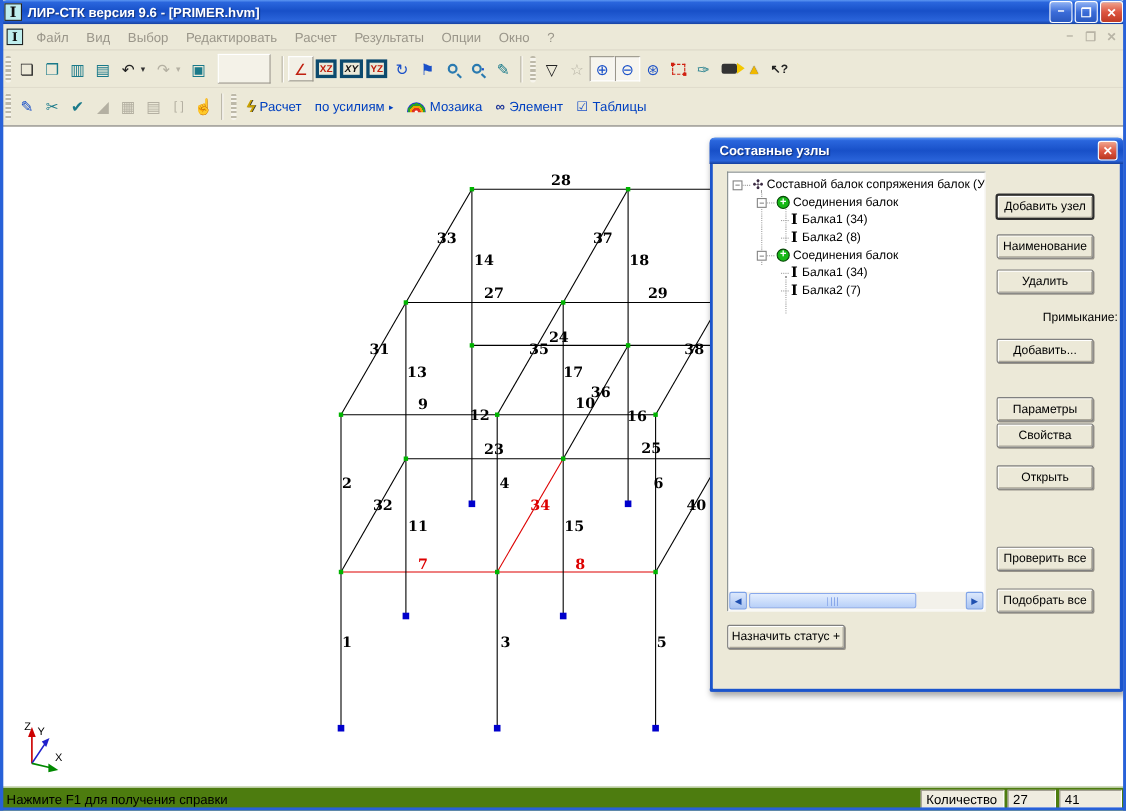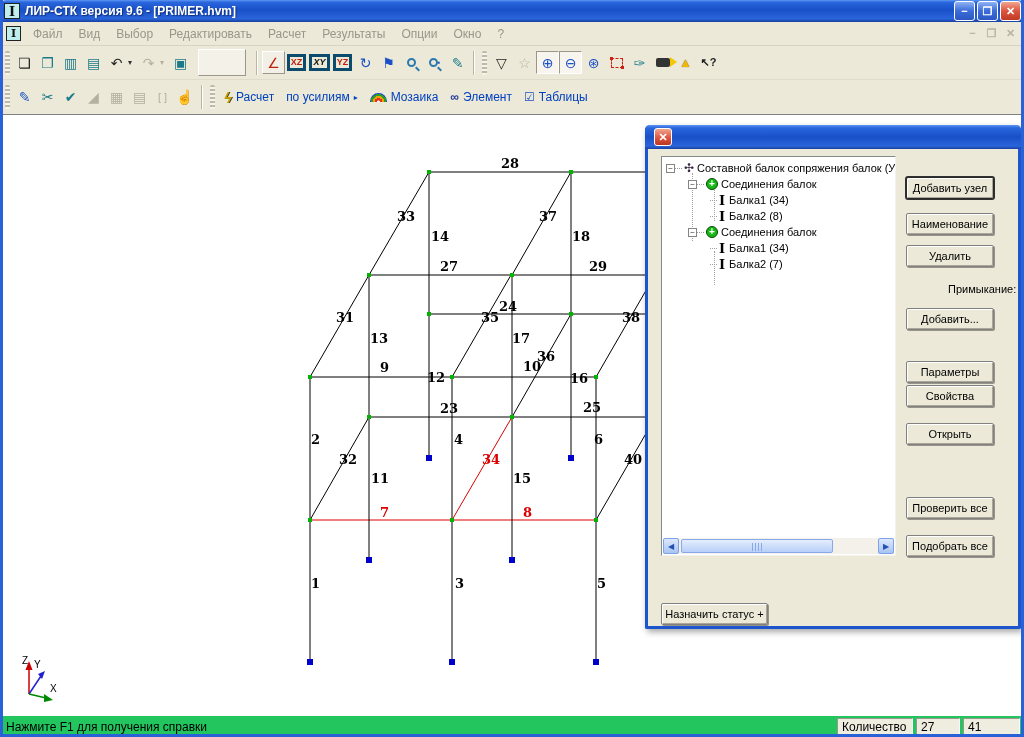--- a/index.html
+++ b/index.html
@@ -100,21 +100,21 @@
     background:repeating-linear-gradient(90deg,#89a8ea 0 1px,transparent 1px 3px); }
   .sb-right { position:absolute; right:0; top:0; }
   .btn { position:absolute; width:88px; height:22px; background:#ece9d8; border:1px solid #808080;
     border-radius:2px; font-size:11px; color:#000; display:flex; align-items:center; justify-content:center;
     box-shadow:inset 1px 1px 0 #fff, inset -1px -1px 0 #aaa698, 1px 1px 0 #98948a; }
   .btn.focused { border:1px solid #2a2a2a; box-shadow:inset 1px 1px 0 #fff, inset -1px -1px 0 #aaa698, 0 0 0 1px #303030; }
   .dlbl { position:absolute; font-size:11px; color:#000; }
   .btn.wide { width:107px; }
 
   
-  .statusbar { position:absolute; bottom:0; left:0; right:0; height:22px; background:#22c55e;
+  .statusbar { position:absolute; bottom:0; left:0; right:0; height:22px; background:#4d7c0f;
     border-top:1px solid #fff; display:flex; align-items:center; padding:0 4px; z-index:40; font-size:12px; }
   .statusbar .hint { flex:1; padding-left:2px; color:#000; }
   .spanel { height:17px; border:1px solid; border-color:#9a968a #fff #fff #9a968a; background:#efece0;
     margin-left:3px; padding:1px 4px; font-size:12px; color:#000; white-space:nowrap; }
   .spanel.w1 { width:76px; } .spanel.w2 { width:44px; } .spanel.w3 { width:57px; }
 </style>
 </head>
 <body>
 
 <div class="app">
@@ -382,20 +382,21 @@
         <text x="380" y="517" fill="#dd0000">7</text>
         <text x="523" y="517" fill="#dd0000">8</text>
         <text x="311" y="588" fill="#000">1</text>
         <text x="455" y="588" fill="#000">3</text>
         <text x="597" y="588" fill="#000">5</text>
       </svg>
   </div>
 
   <div class="dialog">
     <div class="dlg-title">
+      <span class="t">Составные узлы</span>
       <span class="dlg-close">✕</span>
     </div>
 
     <div class="treebox">
       <div class="vline" style="left:30px;top:16px;height:68px;"></div>
       <div class="vline" style="left:52px;top:30px;height:34px;"></div>
       <div class="vline" style="left:52px;top:94px;height:34px;"></div>
       <div class="trow" style="padding-left:4px;margin-top:3px;">
         <span class="exp">−</span>
         <span class="stub"></span>
@@ -445,21 +446,21 @@
     <button class="btn focused" style="left:258px;top:52px;">Добавить узел</button>
     <button class="btn" style="left:258px;top:88px;">Наименование</button>
     <button class="btn" style="left:258px;top:120px;">Удалить</button>
     <span class="dlbl" style="left:252px;top:158px;margin-left:48px;">Примыкание:</span>
     <button class="btn" style="left:258px;top:183px;">Добавить...</button>
     <button class="btn" style="left:258px;top:236px;">Параметры</button>
     <button class="btn" style="left:258px;top:260px;">Свойства</button>
     <button class="btn" style="left:258px;top:298px;">Открыть</button>
     <button class="btn" style="left:258px;top:372px;">Проверить все</button>
     <button class="btn" style="left:258px;top:410px;">Подобрать все</button>
-    <button class="btn wide" style="left:13px;top:443px;margin-top:35px;">Назначить статус +</button>
+    <button class="btn wide" style="left:13px;top:443px;">Назначить статус +</button>
   </div>
 
   <div class="statusbar">
     <span class="hint">Нажмите F1 для получения справки</span>
     <span class="spanel w1">Количество</span>
     <span class="spanel w2">27</span>
     <span class="spanel w3">41</span>
   </div>
 
   <div class="frame"></div>

